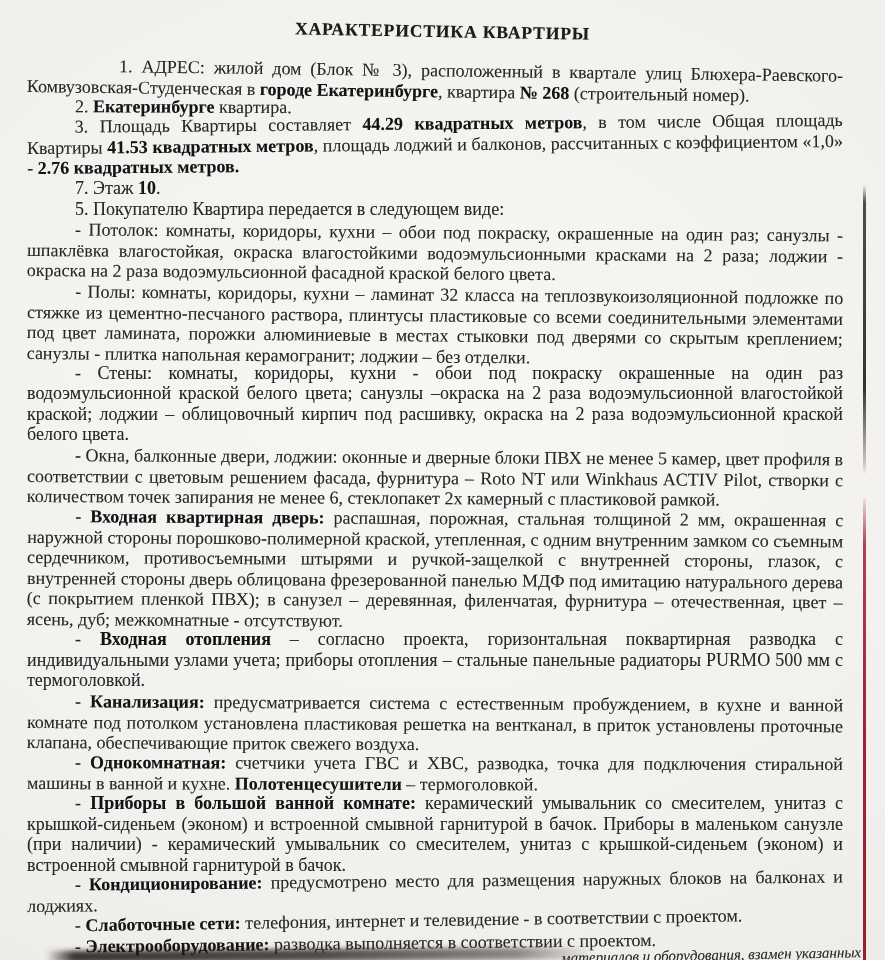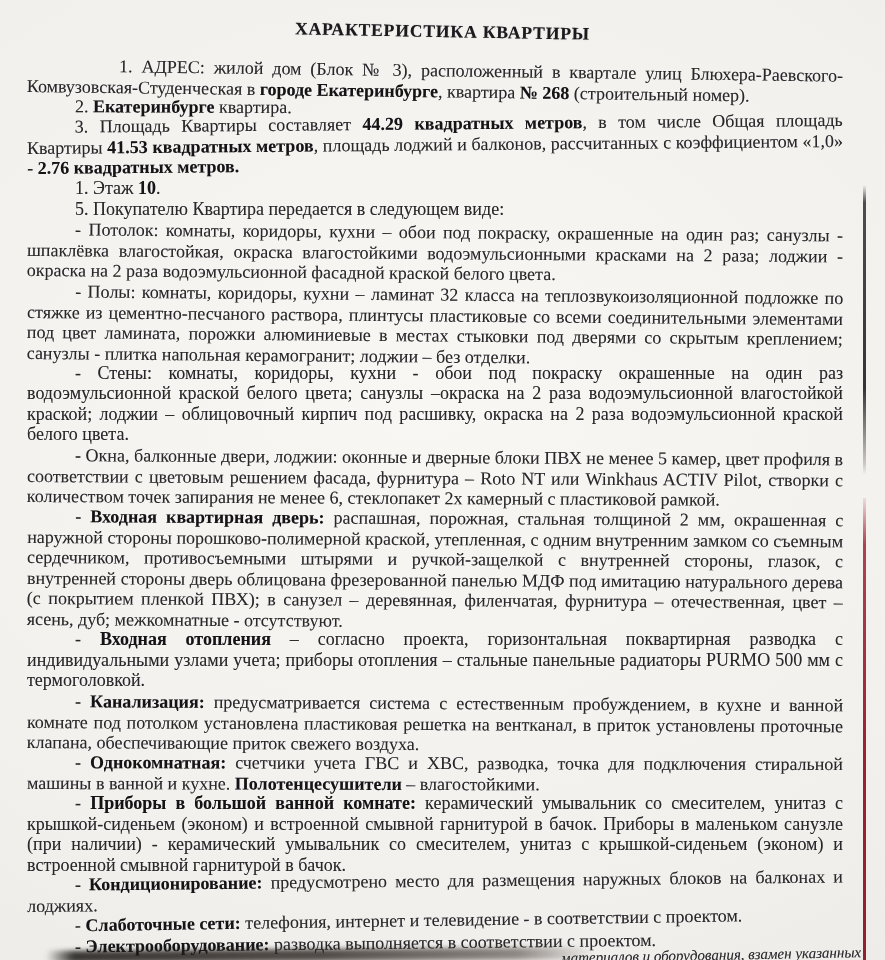--- a/index.html
+++ b/index.html
@@ -79,30 +79,30 @@
 </head>
 <body>
 
 <div class="page">
   <div class="title">ХАРАКТЕРИСТИКА КВАРТИРЫ</div>
 
   <div class="doc">
       <p class="indent-lg"><span>1.   АДРЕС: жилой дом (Блок № 3), расположенный в квартале улиц Блюхера-Раевского-Комвузовская-Студенческая в </span><span class="bold">городе Екатеринбурге</span><span>, квартира </span><span class="bold">№ 268</span><span> (строительный номер).</span></p>
       <p><span>2. </span><span class="bold">Екатеринбурге</span><span> квартира.</span></p>
       <p><span>3. Площадь Квартиры составляет </span><span class="bold">44.29 квадратных метров</span><span>, в том числе Общая площадь Квартиры </span><span class="bold">41.53 квадратных метров</span><span>, площадь лоджий и балконов, рассчитанных с коэффициентом «1,0» - </span><span class="bold">2.76 квадратных метров.</span></p>
-      <p><span>1. Этаж </span><span class="bold">10</span><span>.</span></p>
+      <p><span>7. Этаж </span><span class="bold">10</span><span>.</span></p>
       <p><span>5. Покупателю Квартира передается в следующем виде:</span></p>
       <p><span>- Потолок: комнаты, коридоры, кухни – обои под покраску, окрашенные на один раз; санузлы - шпаклёвка влагостойкая, окраска влагостойкими водоэмульсионными красками на 2 раза; лоджии - окраска на 2 раза водоэмульсионной фасадной краской белого цвета.</span></p>
       <p><span>- Полы: комнаты, коридоры, кухни – ламинат 32 класса на теплозвукоизоляционной подложке по стяжке из цементно-песчаного раствора, плинтусы пластиковые со всеми соединительными элементами под цвет ламината, порожки алюминиевые в местах стыковки под дверями со скрытым креплением; санузлы - плитка напольная керамогранит; лоджии – без отделки.</span></p>
       <p><span>- Стены: комнаты, коридоры, кухни - обои под покраску окрашенные на один раз водоэмульсионной краской белого цвета; санузлы –окраска на 2 раза водоэмульсионной влагостойкой краской; лоджии – облицовочный кирпич под расшивку, окраска на 2 раза водоэмульсионной краской белого цвета.</span></p>
       <p><span>- Окна, балконные двери, лоджии: оконные и дверные блоки ПВХ не менее 5 камер, цвет профиля в соответствии с цветовым решением фасада, фурнитура – Roto NT или Winkhaus ACTIV Pilot, створки с количеством точек запирания не менее 6, стеклопакет 2х камерный с пластиковой рамкой.</span></p>
       <p><span>- </span><span class="bold">Входная квартирная дверь:</span><span> распашная, порожная, стальная толщиной 2 мм, окрашенная с наружной стороны порошково-полимерной краской, утепленная, с одним внутренним замком со съемным сердечником, противосъемными штырями и ручкой-защелкой с внутренней стороны, глазок, с внутренней стороны дверь облицована фрезерованной панелью МДФ под имитацию натурального дерева (с покрытием пленкой ПВХ); в санузел – деревянная, филенчатая, фурнитура – отечественная, цвет – ясень, дуб; межкомнатные - отсутствуют.</span></p>
       <p><span>- </span><span class="bold">Входная отопления</span><span> – согласно проекта, горизонтальная поквартирная разводка с индивидуальными узлами учета; приборы отопления – стальные панельные радиаторы PURMO 500 мм с термоголовкой.</span></p>
       <p><span>- </span><span class="bold">Канализация:</span><span> предусматривается система с естественным пробуждением, в кухне и ванной комнате под потолком установлена пластиковая решетка на вентканал, в приток установлены проточные клапана, обеспечивающие приток свежего воздуха.</span></p>
-      <p><span>- </span><span class="bold">Однокомнатная:</span><span> счетчики учета ГВС и ХВС, разводка, точка для подключения стиральной машины в ванной и кухне. </span><span class="bold">Полотенцесушители</span><span> – влагостойкими.</span></p>
+      <p><span>- </span><span class="bold">Однокомнатная:</span><span> счетчики учета ГВС и ХВС, разводка, точка для подключения стиральной машины в ванной и кухне. </span><span class="bold">Полотенцесушители</span><span> – термоголовкой.</span></p>
       <p><span>- </span><span class="bold">Приборы в большой ванной комнате:</span><span> керамический умывальник со смесителем, унитаз с крышкой-сиденьем (эконом) и встроенной смывной гарнитурой в бачок. Приборы в маленьком санузле (при наличии) - керамический умывальник со смесителем, унитаз с крышкой-сиденьем (эконом) и встроенной смывной гарнитурой в бачок.</span></p>
       <p><span>- </span><span class="bold">Кондиционирование:</span><span> предусмотрено место для размещения наружных блоков на балконах и лоджиях.</span></p>
       <p><span>- </span><span class="bold">Слаботочные сети:</span><span> телефония, интернет и телевидение - в соответствии с проектом.</span></p>
       <p><span>- </span><span class="bold">Электрооборудование:</span><span> разводка выполняется в соответствии с проектом.</span></p>
     </div>
 
   <div class="footer-smear"></div>
 
   <div class="footer-fragment">материалов и оборудования, взамен указанных</div>
 

